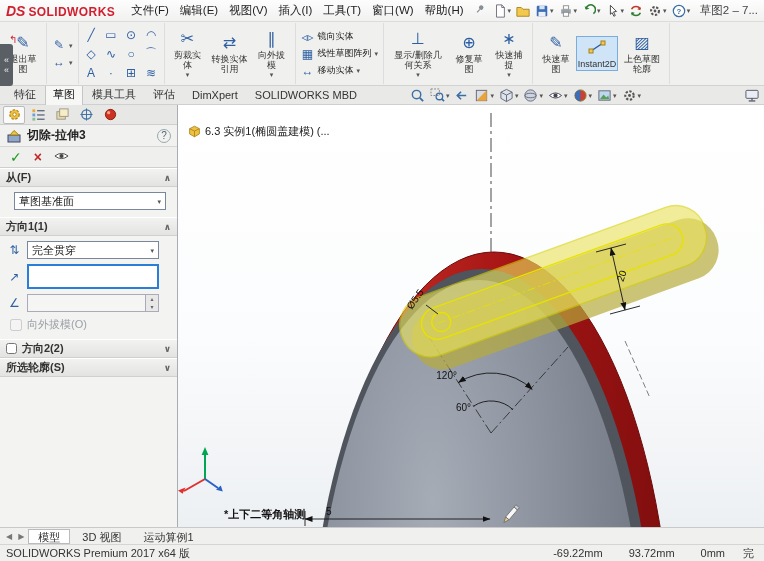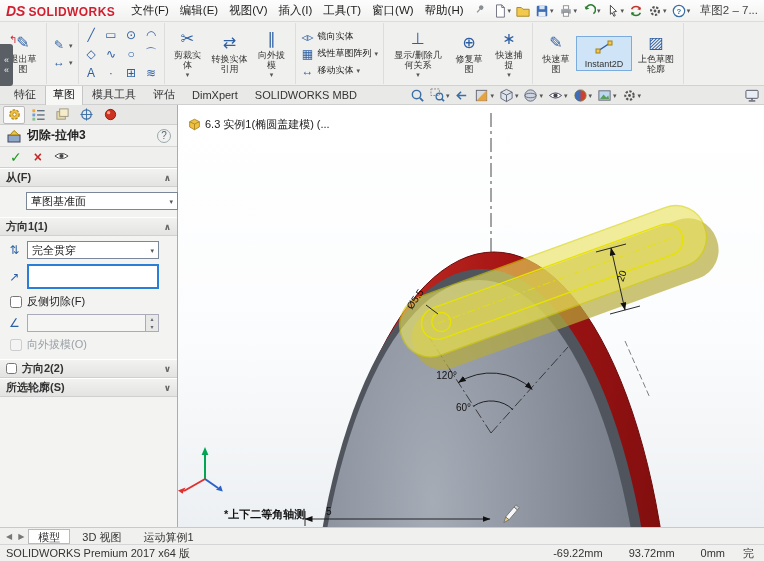--- a/index.html
+++ b/index.html
@@ -54,34 +54,34 @@
   .ok{color:#1d9b1d;font-weight:bold;font-size:14px}
   .cancel{color:#c62828;font-weight:bold;font-size:14px}
   .pm-body{background:#f3f3f2;flex:1}
   .pm-header{height:19px;display:flex;align-items:center;background:linear-gradient(#f2f2f1,#e3e3e1);border-top:1px solid #fff;border-bottom:1px solid #d0d0d0;padding:0 6px;font-size:11px;font-weight:bold;color:#333}
   .pm-header .chev{margin-left:auto;font-size:9px;color:#666}
   .pm-rows{padding:5px 6px 7px 6px;display:flex;flex-direction:column;gap:5px}
   .pm-row{display:flex;align-items:center;gap:4px}
   .picon{width:17px;text-align:center;color:#2e5fa3;font-size:12px}
   .pm-select{flex:0 0 auto;width:132px;height:18px;background:#fff;border:1px solid #7a869a;display:flex;align-items:center;padding:0 4px;font-size:11px;white-space:nowrap;overflow:hidden}
   .pm-select .caret{margin-left:auto}
-  .pm-select.wide{width:152px;margin-left:20px}
+  .pm-select.wide{width:152px;margin-left:8px}
   .pm-selbox{width:132px;height:25px;background:#fff;border:2px solid var(--selection-blue)}
   .cbrow{display:flex;align-items:center;gap:5px;font-size:11px;padding-left:4px}
   .cbrow input{width:12px;height:12px}
   .cbrow.dis{color:#9aa0a6}
   .spin{display:flex;width:132px;height:18px;border:1px solid #aab;background:#f5f5f4}
   .spin .sval{flex:1}
   .spinbtns{width:13px;display:flex;flex-direction:column;border-left:1px solid #aab}
   .spinbtns span{flex:1;font-size:6px;line-height:8px;text-align:center;color:#667;background:#e8e8e6}
 
   
   .viewport{position:relative;flex:1;background:linear-gradient(#ffffff 0%,#fbfcfd 55%,#edf0f3 100%);overflow:hidden}
   .scene{position:absolute;inset:0;width:100%;height:100%}
-  .doc-label{position:absolute;top:12px;left:10px;display:flex;align-items:center;gap:4px;font-size:11px;color:#222;z-index:2}
+  .doc-label{position:absolute;top:19px;left:10px;display:flex;align-items:center;gap:4px;font-size:11px;color:#222;z-index:2}
   .view-label{position:absolute;bottom:5px;left:46px;font-size:11px;font-weight:bold;color:#111;z-index:2}
   .cline{stroke:#333;stroke-width:0.9;stroke-dasharray:14 4 3 4;fill:none}
   .cline2{stroke:#222;stroke-width:0.8;stroke-dasharray:10 3 2 3;fill:none}
   .dim{stroke:#141414;stroke-width:0.9;fill:none}
   .dimtext{font-size:10px;fill:#111;stroke:none;font-family:"Liberation Sans","DejaVu Sans",sans-serif}
 
   
   .bottombar{height:17px;background:#f0f0ee;border-top:1px solid #c9c9c9;display:flex;align-items:center;padding:0 4px;gap:2px}
   .navarr{font-size:8px;color:#777;padding:0 2px}
   .btab{font-size:11px;padding:0 9px;height:15px;line-height:15px;color:#333;border:1px solid transparent;white-space:nowrap}
@@ -273,21 +273,21 @@
         <span class="rlabel wlabel">快速捕捉</span>
         <span class="caret">▾</span>
       </div>
     </div>
 
     <div class="rgroup">
       <div class="rbtn" style="width:40px">
         <span class="ricon">✎</span>
         <span class="rlabel wlabel">快速草图</span>
       </div>
-      <div class="rbtn active" style="width:56px">
+      <div class="rbtn active" style="width:42px">
         <span class="ricon">
           <svg width="18" height="18" viewBox="0 0 18 18">
               <line x1="3" y1="13" x2="15" y2="5" stroke="#2e5fa3" stroke-width="1.5"></line>
               <rect x="1" y="11" width="4" height="4" fill="#f2c94c" stroke="#a5801a"></rect>
               <rect x="13" y="3" width="4" height="4" fill="#f2c94c" stroke="#a5801a"></rect>
             </svg>
         </span>
         <span class="rlabel">Instant2D</span>
       </div>
       <div class="rbtn" style="width:48px">
@@ -471,24 +471,20 @@
             <span class="picon">⇅</span>
             <div class="pm-select">
               <span>完全贯穿</span>
               <span class="caret">▾</span>
             </div>
           </div>
           <div class="pm-row">
             <span class="picon">↗</span>
             <div class="pm-selbox"></div>
           </div>
-          <div class="cbrow">
-            <input type="checkbox" style="">
-            <span>反侧切除(F)</span>
-          </div>
           <div class="pm-row">
             <span class="picon">∠</span>
             <div class="spin">
               <span class="sval"></span>
               <div class="spinbtns">
                 <span>▴</span>
                 <span>▾</span>
               </div>
             </div>
           </div>

